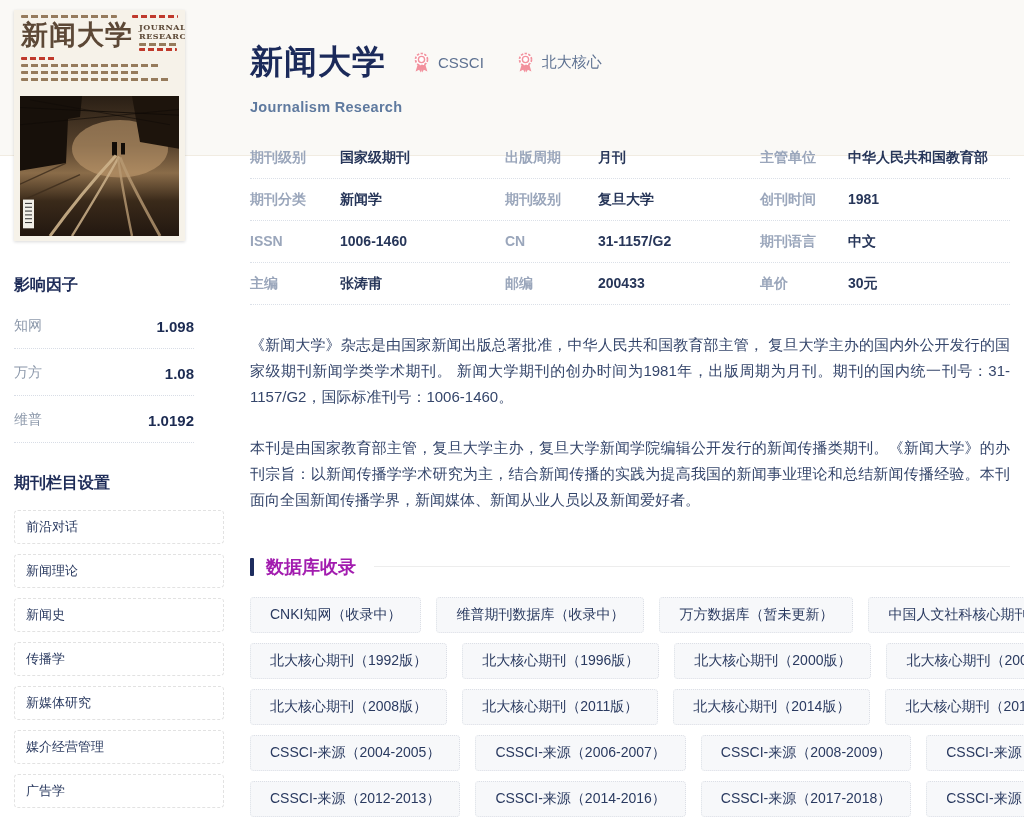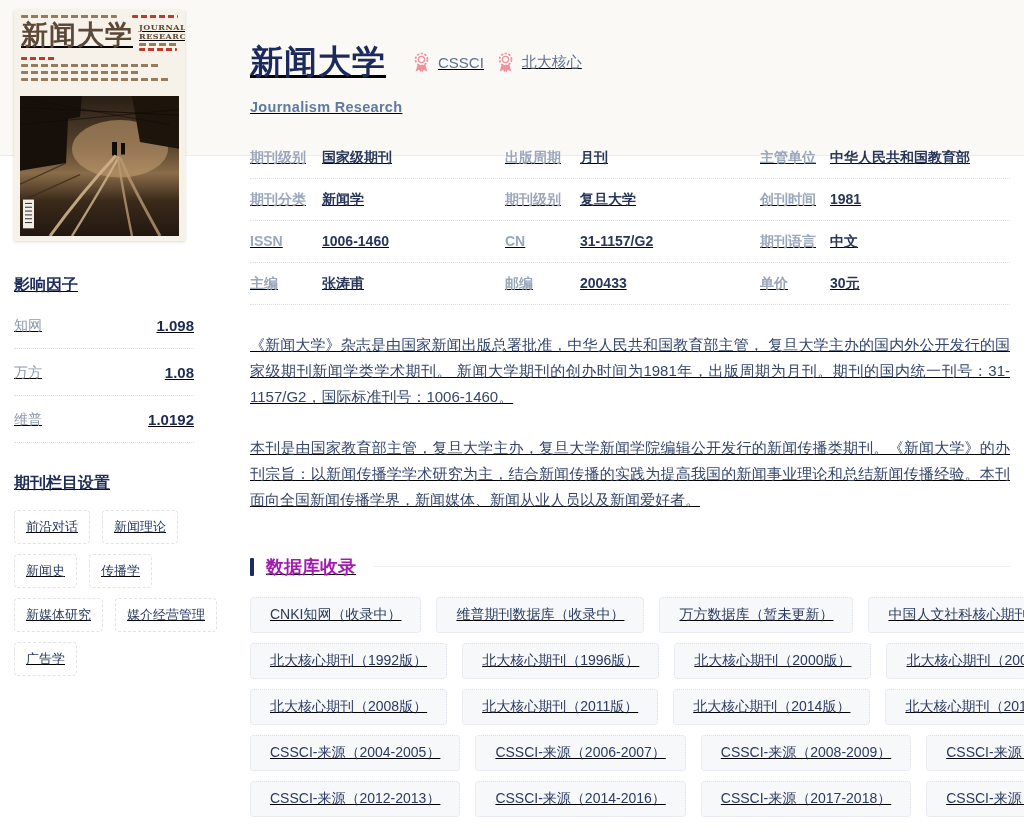--- a/index.html
+++ b/index.html
@@ -1,18 +1,18 @@
 <!DOCTYPE html>
 <html><head>
 <meta charset="utf-8">
 <style>
   * { margin:0; padding:0; box-sizing:border-box; }
   html,body { width:1024px; height:840px; background:#fff; overflow:hidden;
               font-family:"Liberation Sans", sans-serif; }
-  .page { position:relative; width:1024px; height:608px;text-decoration:underline; }
+  .page { position:relative; width:1024px; height:608px; }
   .top-band { position:absolute; top:0; left:0; right:0; height:156px;
               background:#faf9f6; border-bottom:1px solid #f1ece2; }
   .layout { position:relative; display:flex; padding:0 14px; }
 
   
   .sidebar { width:216px; flex:none; padding-top:10px; }
   .cover { position:relative; width:171px; height:231px; background:#f6f2e9;
            box-shadow:0 1px 3px rgba(0,0,0,.15); overflow:hidden; }
   .cover-top { padding:5px 7px 3px 7px; }
   .cover-tinyrow { display:flex; justify-content:space-between; align-items:center; }
@@ -25,44 +25,44 @@
   .cover-eng { padding-top:2px; }
   .cover-eng .eng { font-family:"DejaVu Serif", serif; font-size:8px; font-weight:bold;
                     color:#5c4836; letter-spacing:.5px; line-height:1.15; }
   .cover-lines { margin-top:6px; }
   .cover-lines .tline { margin:4px 0; }
   .cover-photo { position:absolute; left:6px; right:6px; bottom:5px; top:86px; }
   .cover-photo svg { display:block; width:100%; height:100%; }
 
   .side-heading { margin-top:34px; font-size:16px; font-weight:bold; color:#1e2c58; }
   .impact-list { width:180px; margin-top:6px; }
-  .impact-row { display:flex; justify-content:space-between; align-items:flex-start;
+  .impact-row { display:flex; justify-content:space-between; align-items:flex-end;
                 padding:15px 0 13px 0; border-bottom:1px dotted #d8dde6; }
   .impact-label { font-size:14px; color:#8d99ab; }
   .impact-value { font-size:15px; font-weight:bold; color:#1c2b52; }
 
-  .col-tags { margin-top:16px; width:210px; display:flex; flex-wrap:wrap; gap:10px 12px; }
+  .col-tags { margin-top:16px; width:210px; display:flex; flex-wrap:wrap; gap:10px 12px;flex-direction:column; }
   .col-tag { display:inline-block; padding:7px 11px; font-size:13px; color:#2a3a60;
              background:#fff; border:1px dashed #e2e2e2; border-radius:4px; cursor:pointer; }
 
   
   .main { flex:1; margin-left:20px; min-width:0; }
   .mhead { padding-top:44px; }
   .title-row { display:flex; align-items:center; gap:26px; }
   .jtitle { font-size:33px; font-weight:bold; color:#1b2a5a; letter-spacing:1px; line-height:1.1; }
-  .badges { display:flex; align-items:flex-start; gap:12px; }
+  .badges { display:flex; align-items:flex-start; gap:32px; }
   .badge { display:flex; align-items:center; gap:7px; font-size:15px; color:#5d7191; }
   .badge svg { display:block; }
   .jsub { margin-top:19px; font-size:14.5px; font-weight:bold; color:#5f7a9f; letter-spacing:.3px; }
 
   .info-table { margin-top:22px; }
   .it-row { display:grid; grid-template-columns:72px 183px 75px 180px 70px 1fr;
             padding:12px 0 11px 0; border-bottom:1px dotted #dbe0e8; align-items:baseline; }
   .it-label { font-size:14px; font-weight:bold; color:#9aa6bb; }
-  .it-value { font-size:14px; font-weight:bold; color:#273659; }
+  .it-value { font-size:14px; font-weight:bold; color:#273659;margin-left:18px; }
 
   .desc { margin-top:27px; }
   .desc p { font-size:15px; line-height:1.74; color:#35466b; text-align:justify; }
   .desc p + p { margin-top:24px; }
 
   .sec-head { margin-top:42px; display:flex; align-items:center; }
   .sec-bar { width:4px; height:18px; background:#1d2c5e; border-radius:1px; flex:none; }
   .sec-title { margin-left:12px; font-size:18px; font-weight:bold; color:#a21caf; flex:none; }
   .sec-line { flex:1; height:1px; background:#ededed; margin-left:18px; }
 

